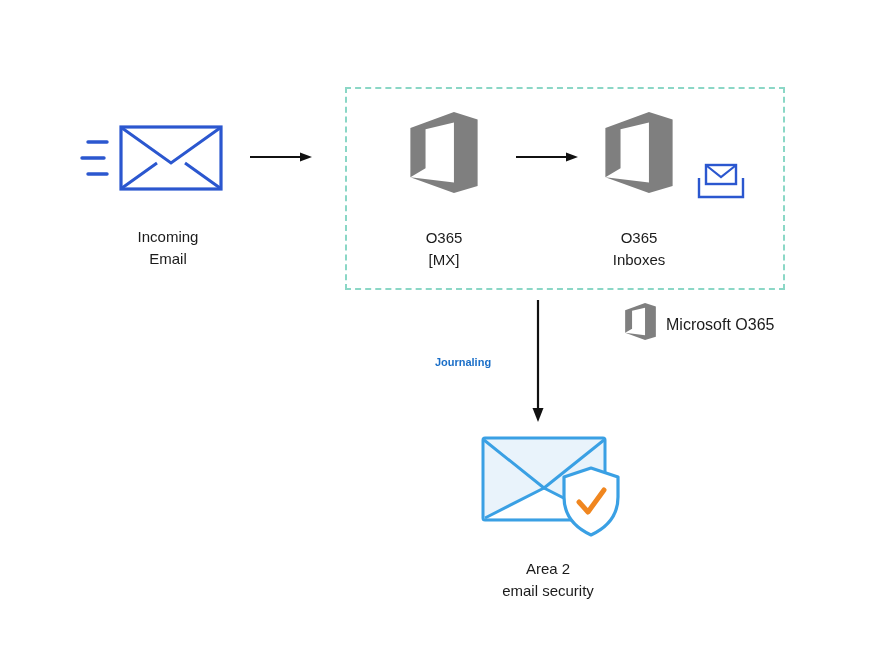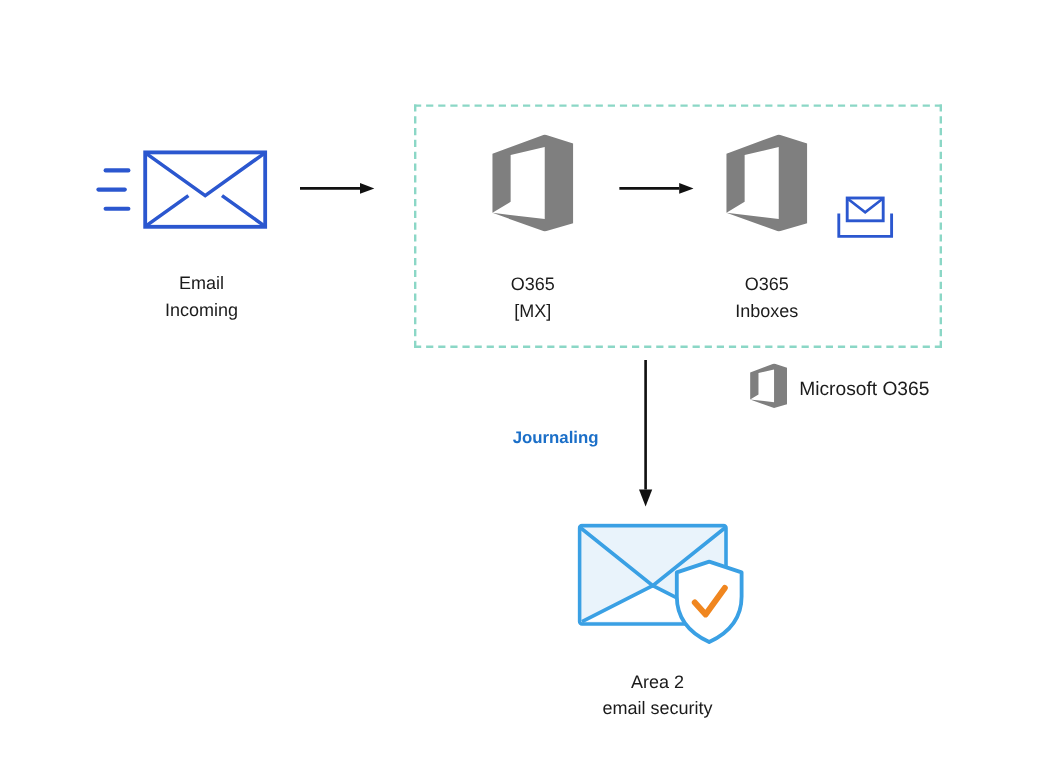--- a/index.html
+++ b/index.html
@@ -18,21 +18,21 @@
     text-align: center;
     font-size: 15px;
     line-height: 22px;
     color: #1b1b1b;
   }
   .node-label span { display: block; }
   #journaling-label {
     position: absolute;
     left: 410px; top: 356px; width: 106px;
     text-align: center;
-    font-size: 14px;
+    font-size: 11px;
     font-weight: 600;
     color: #1b6fc8;
   }
   #legend-text {
     position: absolute;
     left: 666px; top: 316px;
     font-size: 16px;
     color: #1b1b1b;
   }
   #dashed-box {
@@ -54,22 +54,22 @@
     <line x1="8" y1="36" x2="27" y2="36" stroke="#2b57cf" stroke-width="3.4" stroke-linecap="round"></line>
   </svg>
 
   <svg class="abs" style="left:119px; top:125px;" width="104" height="66" viewBox="0 0 104 66">
     <rect x="2" y="2" width="100" height="62" fill="#ffffff" stroke="#2b57cf" stroke-width="3.2"></rect>
     <path d="M3,3 L52,38 L101,3" fill="none" stroke="#2b57cf" stroke-width="3"></path>
     <path d="M3,63 L38,38 M101,63 L66,38" fill="none" stroke="#2b57cf" stroke-width="3"></path>
   </svg>
 
   <div class="node-label" style="left:103px; top:226px; width:130px;">
+    <span>Incoming</span>
     <span>Email</span>
-    <span>Incoming</span>
   </div>
 
   <svg class="abs" style="left:250px; top:149px;" width="62" height="16" viewBox="0 0 62 16">
     <line x1="0" y1="8" x2="50" y2="8" stroke="#111111" stroke-width="2.2"></line>
     <polygon points="50,3.5 50,12.5 62,8" fill="#111111"></polygon>
   </svg>
 
   <div id="dashed-box"></div>
 
   <svg class="abs" style="left:410px; top:112px;" width="68" height="81" viewBox="0 0 2075 2500">

